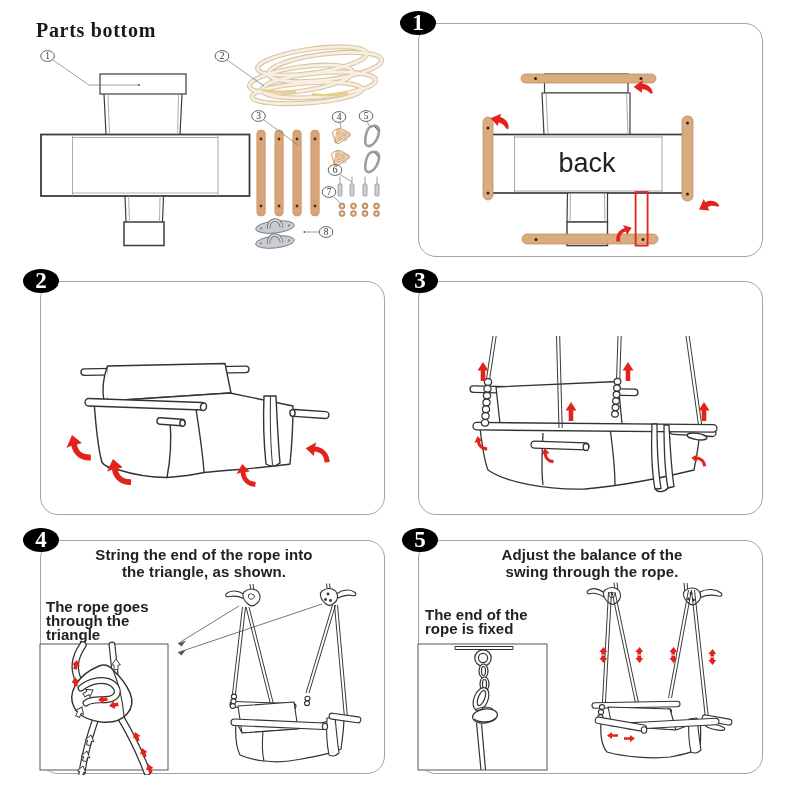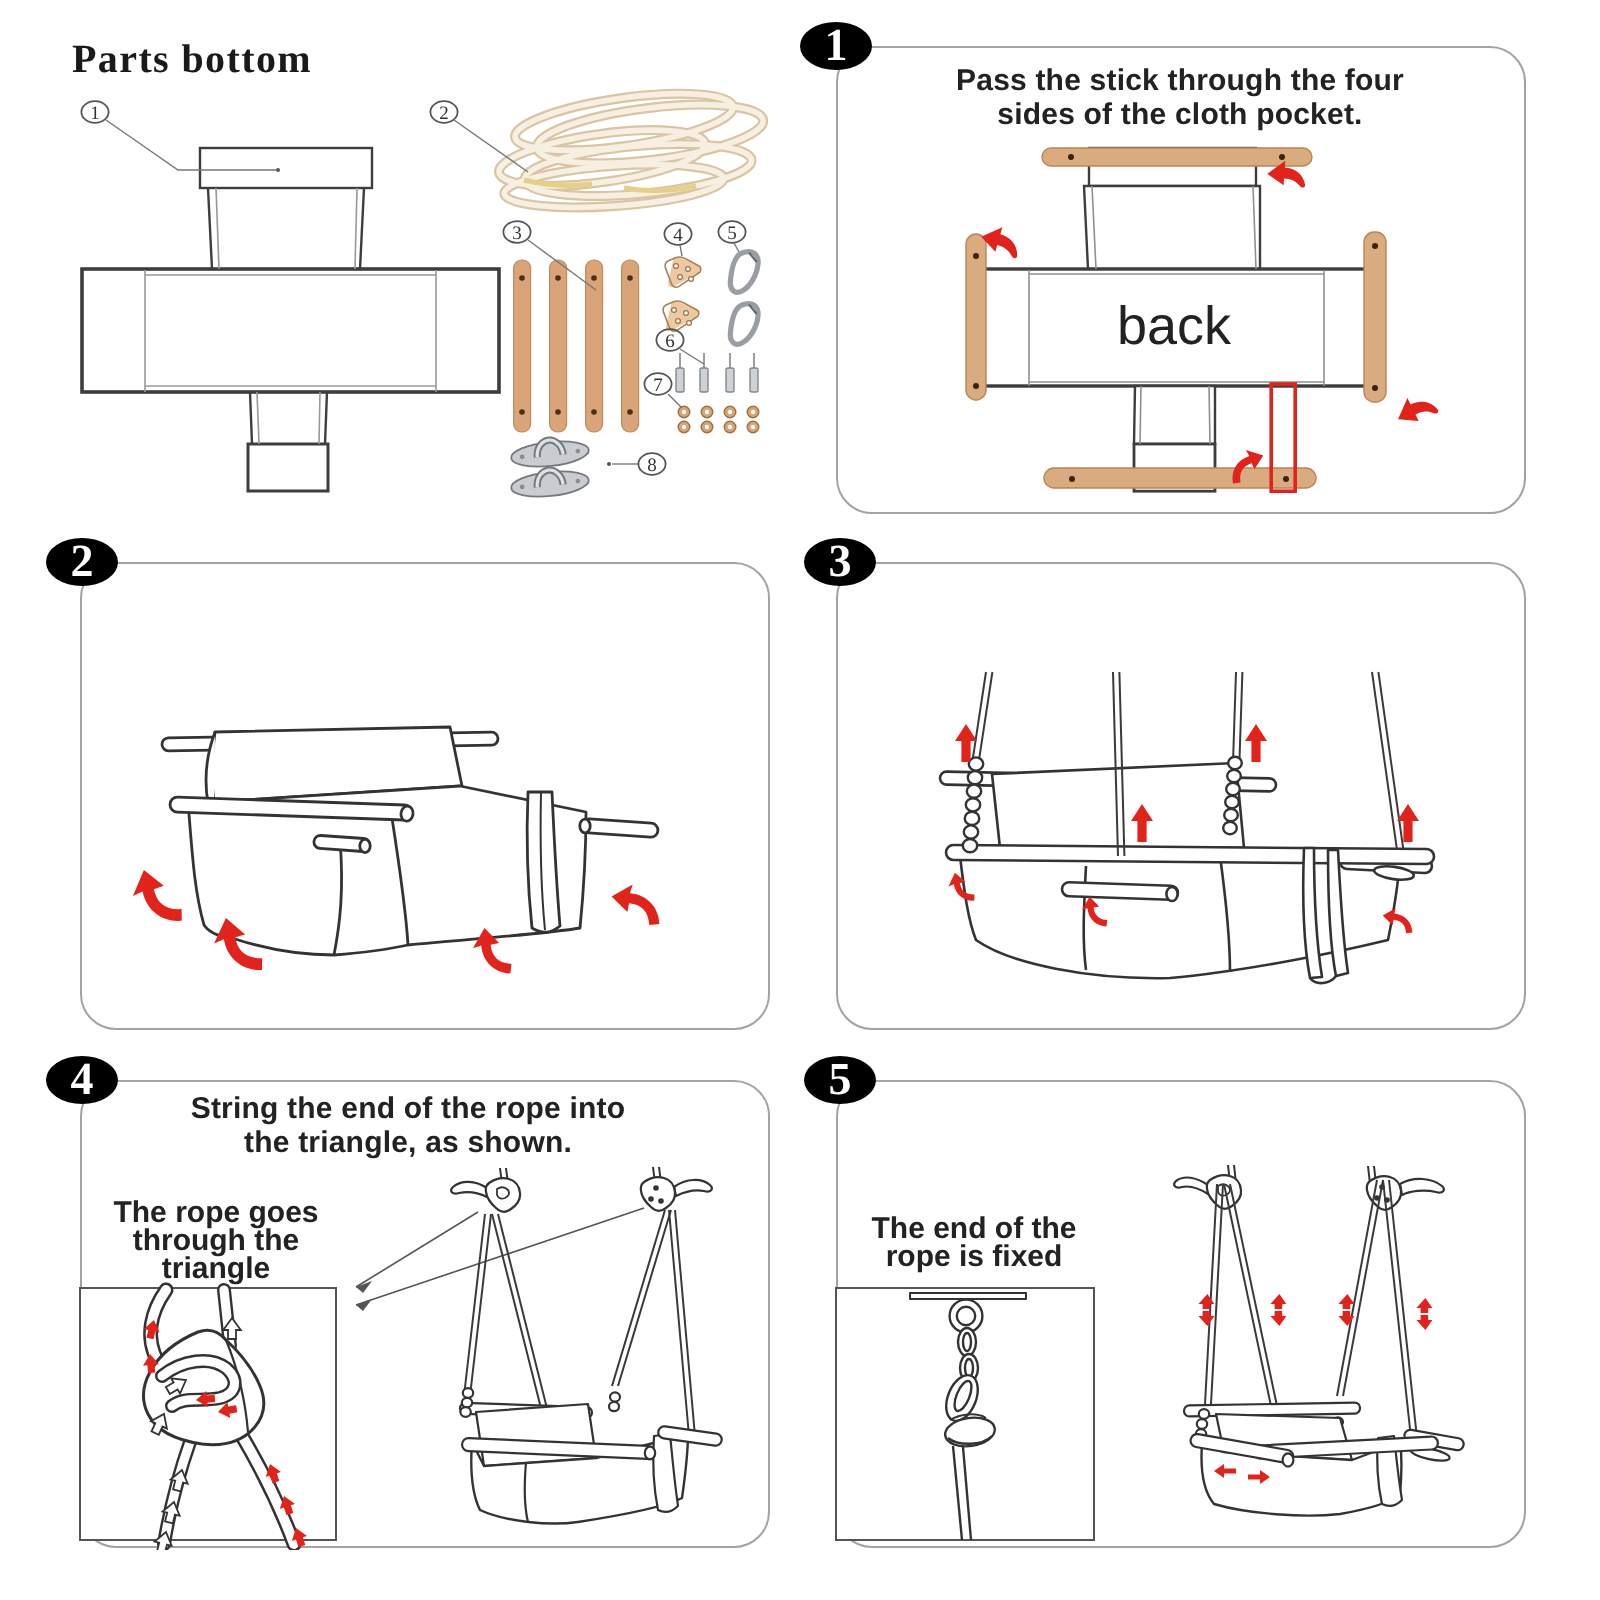--- a/index.html
+++ b/index.html
@@ -3,21 +3,21 @@
 <meta charset="utf-8">
 <style>
 html,body{margin:0;padding:0;background:#fff;}
 #page{position:relative;width:800px;height:800px;background:#fff;overflow:hidden;
   font-family:"Liberation Sans",sans-serif;}
 .box{position:absolute;border:1px solid #a3a3a3;border-radius:18px;}
 .badge{position:absolute;background:#000;border-radius:50%;color:#fff;
   font-family:"Liberation Serif",serif;font-weight:bold;text-align:center;z-index:5;}
 .title{position:absolute;color:#222;font-weight:bold;text-align:center;
   font-size:15px;line-height:16.5px;letter-spacing:0.1px;}
-.side{position:absolute;color:#222;font-weight:bold;text-align:center;
+.side{position:absolute;color:#222;font-weight:bold;
   font-size:15px;line-height:14px;}
 svg{position:absolute;left:0;top:0;}
 #pd-title{position:absolute;left:36px;top:17px;font-family:"Liberation Serif",serif;
   font-weight:bold;font-size:20px;color:#1a1a1a;letter-spacing:0.7px;}
 </style>
 </head>
 <body>
 <div id="page">
 
 <div class="box" style="left:418px;top:23px;width:343px;height:232px"></div>
@@ -25,22 +25,22 @@
 <div class="box" style="left:418px;top:281px;width:343px;height:232px"></div>
 <div class="box" style="left:40px;top:540px;width:343px;height:232px"></div>
 <div class="box" style="left:418px;top:540px;width:343px;height:232px"></div>
 
 <div class="badge" style="left:400px;top:11px;width:36px;height:24px;font-size:23px;line-height:24px;">1</div>
 <div class="badge" style="left:23px;top:269px;width:36px;height:24px;font-size:23px;line-height:24px;">2</div>
 <div class="badge" style="left:402px;top:269px;width:36px;height:24px;font-size:23px;line-height:24px;">3</div>
 <div class="badge" style="left:23px;top:528px;width:36px;height:24px;font-size:23px;line-height:24px;">4</div>
 <div class="badge" style="left:402px;top:528px;width:36px;height:24px;font-size:23px;line-height:24px;">5</div>
 
-<div class="title" style="left:430px;top:33px;width:320px;">Pass the stick through the four<br>sides of the cloth pocket.</div>
 <div class="title" style="left:43px;top:547px;width:322px;">String the end of the rope into<br>the triangle, as shown.</div>
+<div class="title" style="left:432px;top:547px;width:320px;">Adjust the balance of the<br>swing through the rope.</div>
 
 <div class="side" style="left:46px;top:600px;width:124px;">The rope goes<br>through the<br>triangle</div>
 <div class="side" style="left:425px;top:608px;width:124px;">The end of the<br>rope is fixed</div>
 
 <div id="pd-title" style="top:19px">Parts bottom</div>
 
 <svg id="parts" width="400" height="260" viewBox="0 0 400 260">
 
   <g fill="none" stroke="#3d3d3d" stroke-width="1.5">
     <rect x="100" y="74" width="86" height="20" stroke-width="1.2"></rect>

